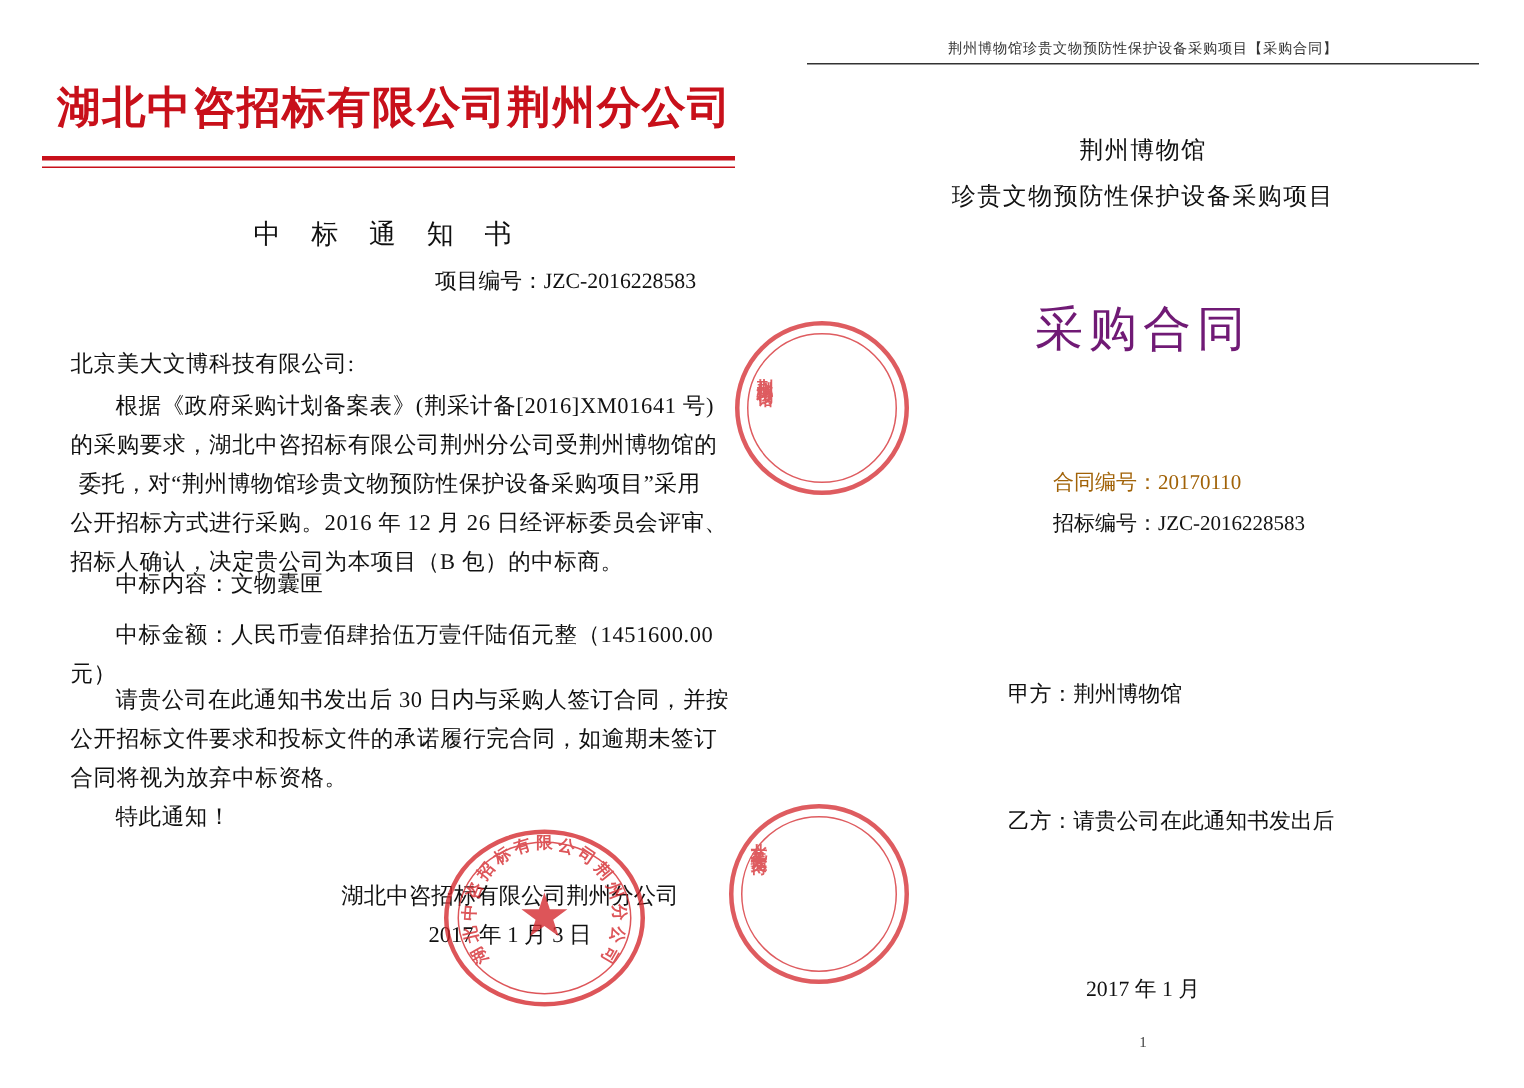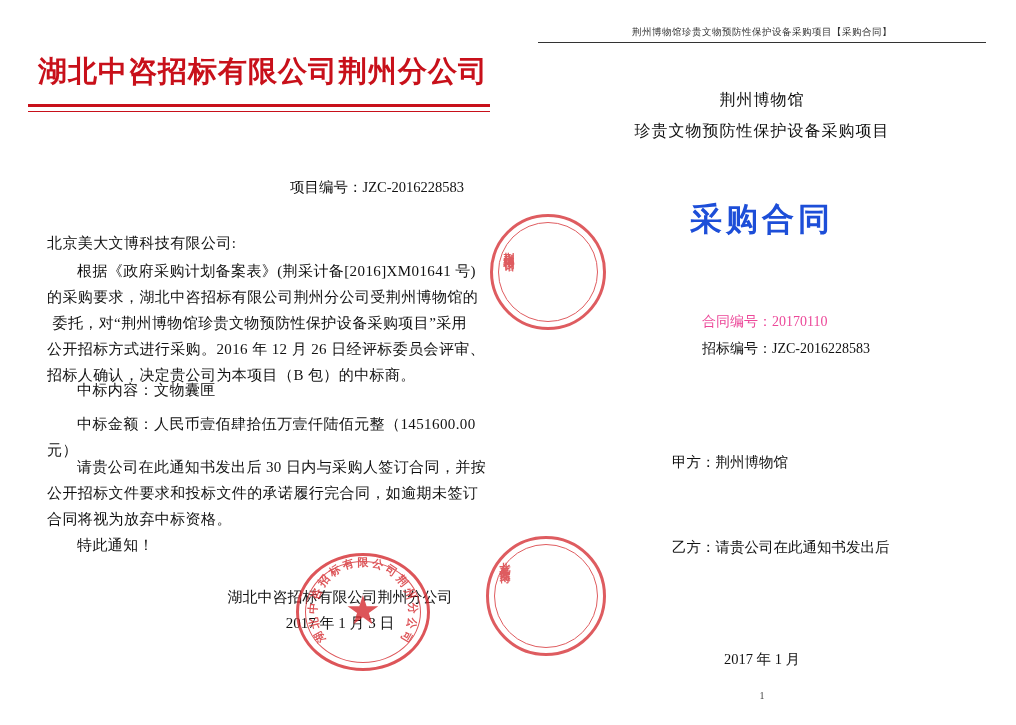--- a/index.html
+++ b/index.html
@@ -223,31 +223,31 @@
     color: #111;
     letter-spacing: 1px;
   }
   #rp-title {
     position: absolute;
     left: 30px;
     top: 198px;
     width: 448px;
     text-align: center;
     font-size: 32px;
-    font-weight: bold;
-    color: #1d4ed8;
+    font-weight: normal;
+    color: #701a75;
     letter-spacing: 4px;
   }
 
   #rp-contract-no {
     position: absolute;
     left: 194px;
     top: 313px;
     font-size: 14px;
-    color: #ec4899;
+    color: #a16207;
     white-space: nowrap;
   }
   #rp-bid-no {
     position: absolute;
     left: 194px;
     top: 340px;
     font-size: 14px;
     color: #111;
     white-space: nowrap;
   }
@@ -336,20 +336,21 @@
 </style>
 </head>
 <body>
 
 <div id="left-page">
 
   <div id="company-header">湖北中咨招标有限公司荆州分公司</div>
   <div id="header-rule-thick"></div>
   <div id="header-rule-thin"></div>
 
+  <div id="notice-title">中 标 通 知 书</div>
   <div id="project-number">项目编号：JZC-2016228583</div>
 
   <div class="lp-line" id="recipient">北京美大文博科技有限公司:</div>
 
   <div class="lp-line lp-indent" id="body-1">根据《政府采购计划备案表》(荆采计备[2016]XM01641 号)</div>
   <div class="lp-line" id="body-2">的采购要求，湖北中咨招标有限公司荆州分公司受荆州博物馆的</div>
   <div class="lp-line" id="body-3">委托，对“荆州博物馆珍贵文物预防性保护设备采购项目”采用</div>
   <div class="lp-line" id="body-4">公开招标方式进行采购。2016 年 12 月 26 日经评标委员会评审、</div>
   <div class="lp-line" id="body-5">招标人确认，决定贵公司为本项目（B 包）的中标商。</div>
 

